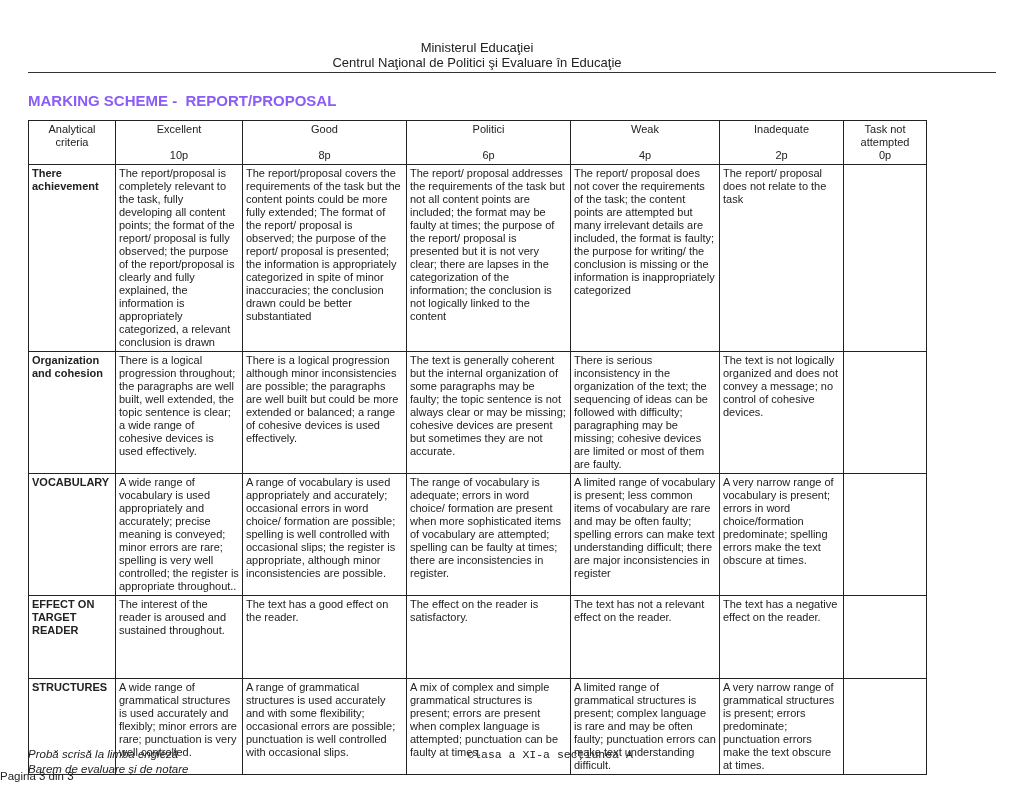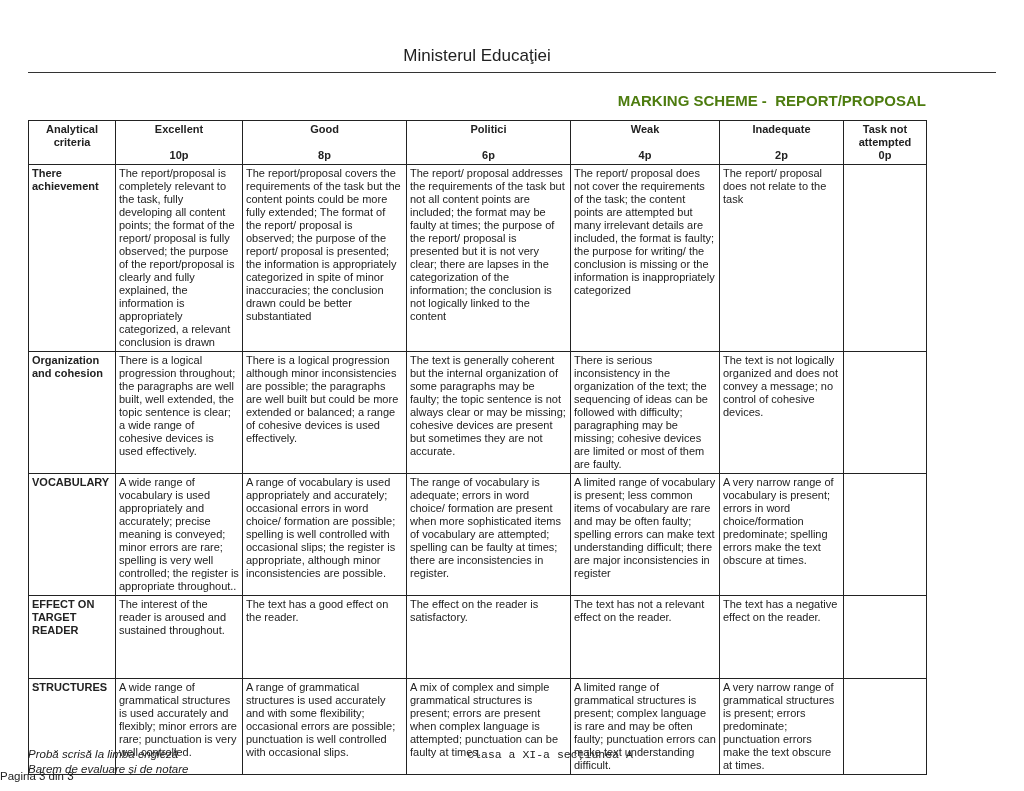--- a/index.html
+++ b/index.html
@@ -8,66 +8,66 @@
     position: relative;
     width: 1024px;
     height: 791px;
     background: #ffffff;
     font-family: "Liberation Sans", sans-serif;
     color: #1a1a1a;
     overflow: hidden;
   }
   .doc-header {
     position: absolute;
-    top: 48px;
+    top: 40px;
     left: 28px;
     width: 898px;
     text-align: center;
-    font-size: 17px;
+    font-size: 13px;
     line-height: 15px;
     color: #222222;
   }
   .header-rule {
     position: absolute;
     top: 72px;
     left: 28px;
     width: 968px;
     border: none;
     border-top: 1.5px solid #333333;
   }
   .doc-title {
     position: absolute;
     top: 92px;
     left: 28px;
     width: 898px;
-    text-align: right;
+    text-align: left;
     font-size: 15px;
     font-weight: bold;
-    color: #4d7c0f;
+    color: #8b5cf6;
     white-space: pre-wrap;
   }
   .marking-table {
     position: absolute;
     top: 120px;
     left: 28px;
     width: 898px;
     border-collapse: collapse;
     table-layout: fixed;
     font-size: 11px;
     line-height: 13px;
     color: #222222;
   }
   .marking-table th, .marking-table td {
     border: 1px solid #222222;
     vertical-align: top;
     padding: 2px 3px;
     text-align: left;
   }
   .col-head {
-    font-weight: bold;
+    font-weight: normal;
     text-align: center;
     height: 38px;
     padding: 2px 2px 0 2px;
     margin-left: 12px;
   }
   .col-head .head-inner {
     display: flex;
     flex-direction: column;
     justify-content: space-between;
     align-items: center;
@@ -89,20 +89,21 @@
   .footer-center { position: absolute; left: 430px; top: 0; width: 240px; text-align: center; font-family: Liberation Mono, monospace; }
   .footer-page { position: absolute; left: 0; top: 22px; width: 940px; text-align: left; }
 </style>
 </head>
 <body>
 
 <div class="page">
 
   <div class="doc-header">
     <div>Ministerul Educaţiei</div>
+    <div>Centrul Naţional de Politici şi Evaluare în Educaţie</div>
   </div>
 
   <hr class="header-rule">
 
   <div class="doc-title">MARKING SCHEME -  REPORT/PROPOSAL</div>
 
   <table class="marking-table">
     <colgroup>
       <col style="width:87px">
         <col style="width:127px">

